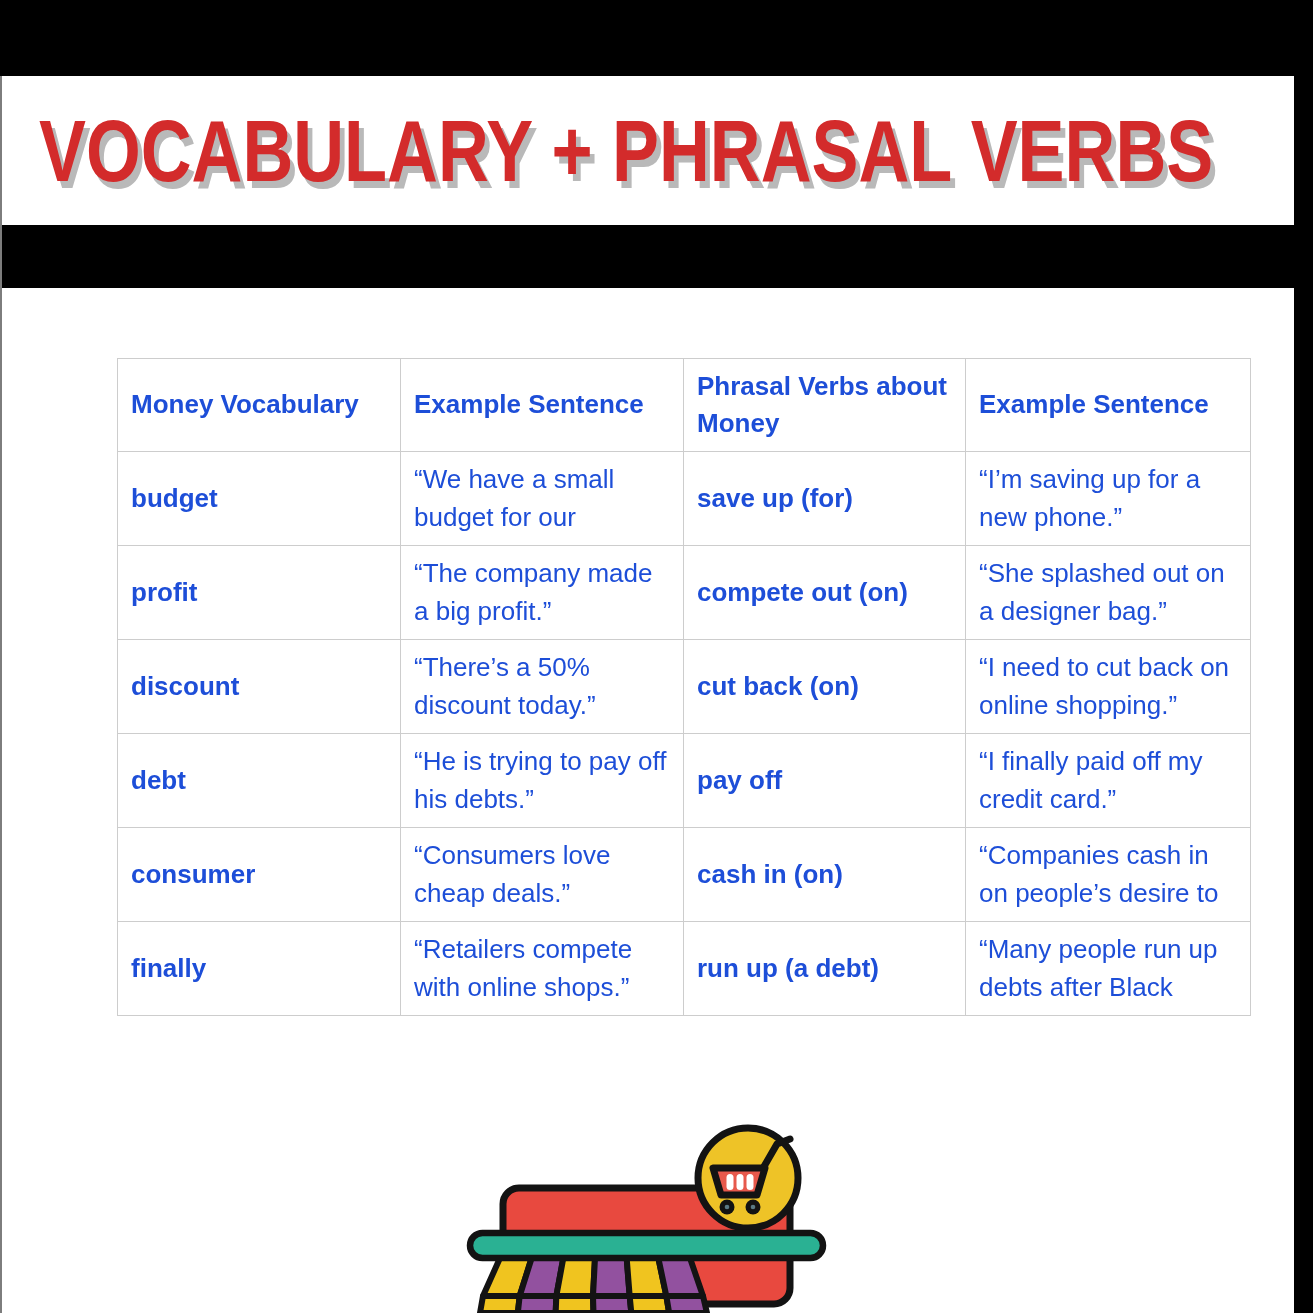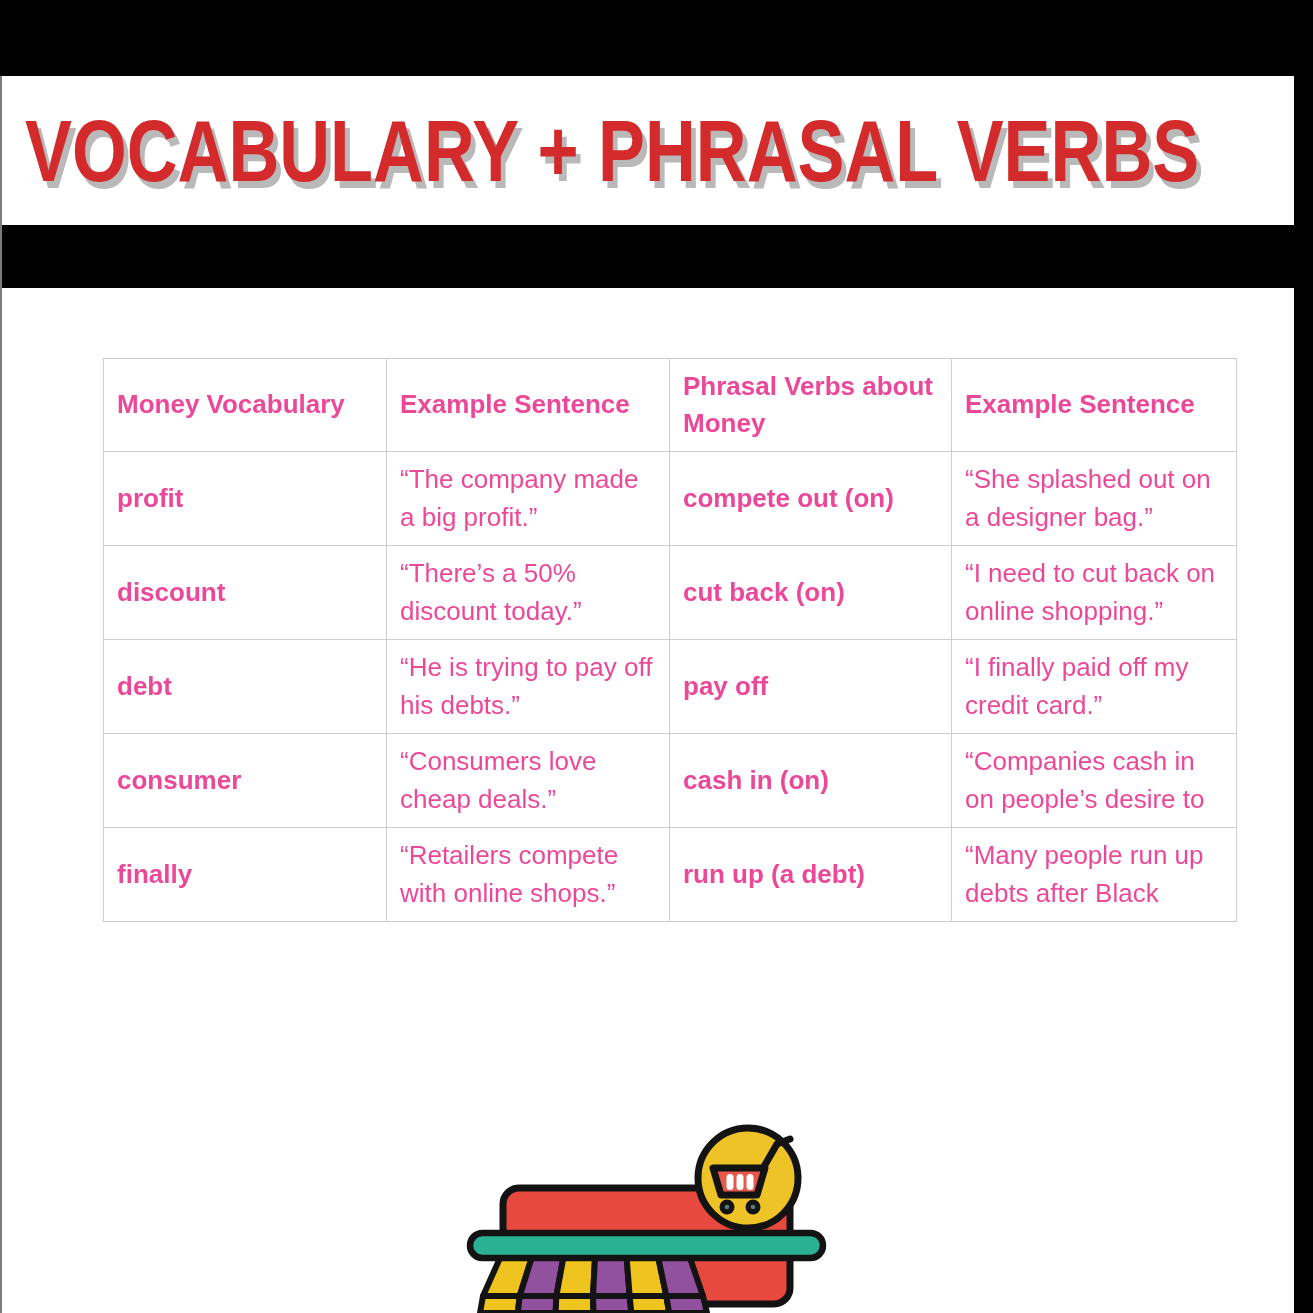--- a/index.html
+++ b/index.html
@@ -8,36 +8,36 @@
     position:relative; width:1313px; height:1313px;
     background:#fff; overflow:hidden;
     font-family:"Liberation Sans", sans-serif;
   }
   .top-bar   { position:absolute; left:0; top:0; width:1313px; height:76px; background:#000; }
   .left-edge { position:absolute; left:0; top:76px; width:2px; height:1237px; background:#7d7d7d; z-index:5; }
   .right-strip { position:absolute; left:1294px; top:0; width:19px; height:1313px; background:#000; z-index:6; }
   .black-band { position:absolute; left:0; top:225px; width:1313px; height:63px; background:#000; }
 
   .title-band {
-    position:absolute; left:2px; top:76px; width:1212px; height:149px;
+    position:absolute; left:16px; top:76px; width:1212px; height:149px;
     background:#fff; display:flex; align-items:center; padding-left:23px;
   }
   .title-band h1 {
     font-size:88px; font-weight:bold; letter-spacing:0px;
     color:#d32b2b; text-shadow:6px 7px 0 #b9b9b9;
     transform:scaleX(0.80); transform-origin:left center;
     white-space:nowrap;
   }
 
   .main { position:absolute; left:2px; top:288px; width:1292px; height:1025px; background:#fff; }
 
   table.vocab {
-    position:absolute; left:101px; top:70px;
+    position:absolute; left:115px; top:70px;
     width:1133px; border-collapse:collapse; table-layout:fixed;
-    color:#ec4899;
+    color:#1d4ed8;
   }
   table.vocab col.c1 { width:283px; }
   table.vocab col.c2 { width:283px; }
   table.vocab col.c3 { width:282px; }
   table.vocab col.c4 { width:285px; }
   table.vocab th, table.vocab td {
     border:1.5px solid #cdcdcd;
     padding:0 10px 0 13px;
     vertical-align:middle; text-align:left;
     font-size:26px; line-height:1.43;
@@ -73,20 +73,26 @@
         </colgroup>
       <thead>
         <tr>
           <th>Money Vocabulary</th>
           <th>Example Sentence</th>
           <th>Phrasal Verbs about Money</th>
           <th>Example Sentence</th>
         </tr>
       </thead>
       <tbody>
+          <tr>
+            <td class="b">budget</td>
+            <td>“We have a small budget for our</td>
+            <td class="b">save up (for)</td>
+            <td>“I’m saving up for a new phone.”</td>
+          </tr>
           <tr>
             <td class="b">profit</td>
             <td>“The company made a big profit.”</td>
             <td class="b">compete out (on)</td>
             <td>“She splashed out on a designer bag.”</td>
           </tr>
           <tr>
             <td class="b">discount</td>
             <td>“There’s a 50% discount today.”</td>
             <td class="b">cut back (on)</td>

